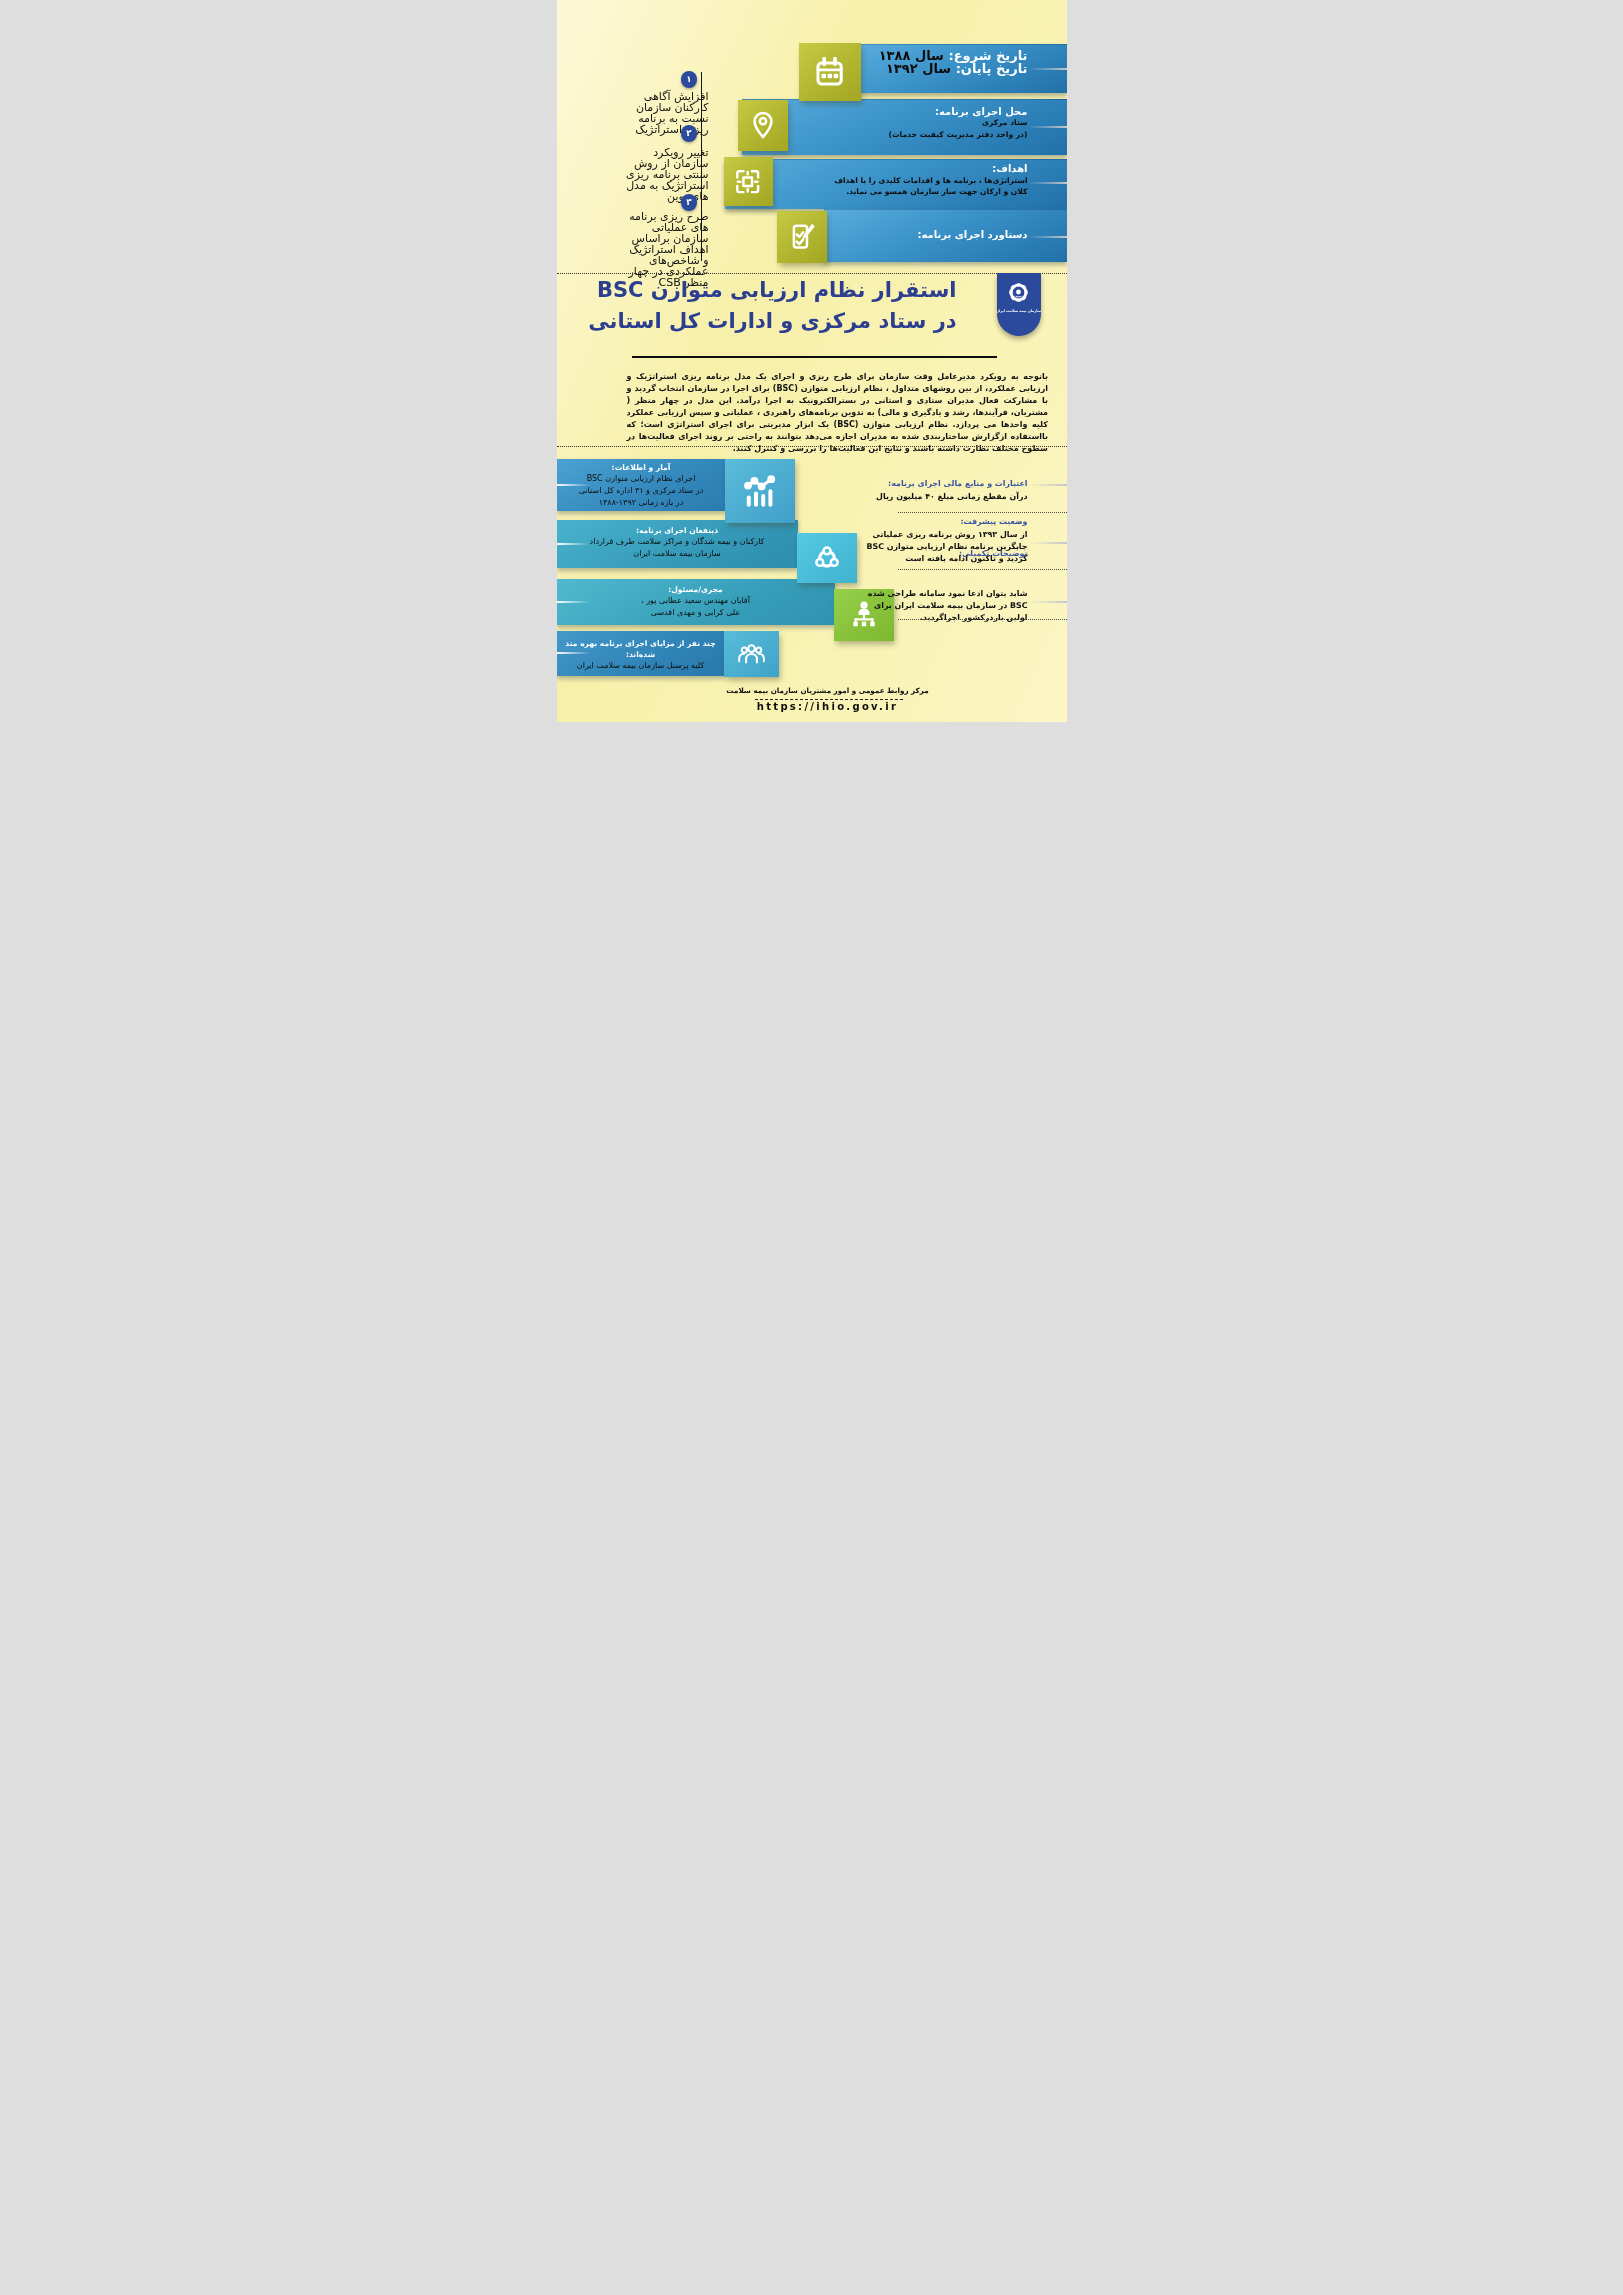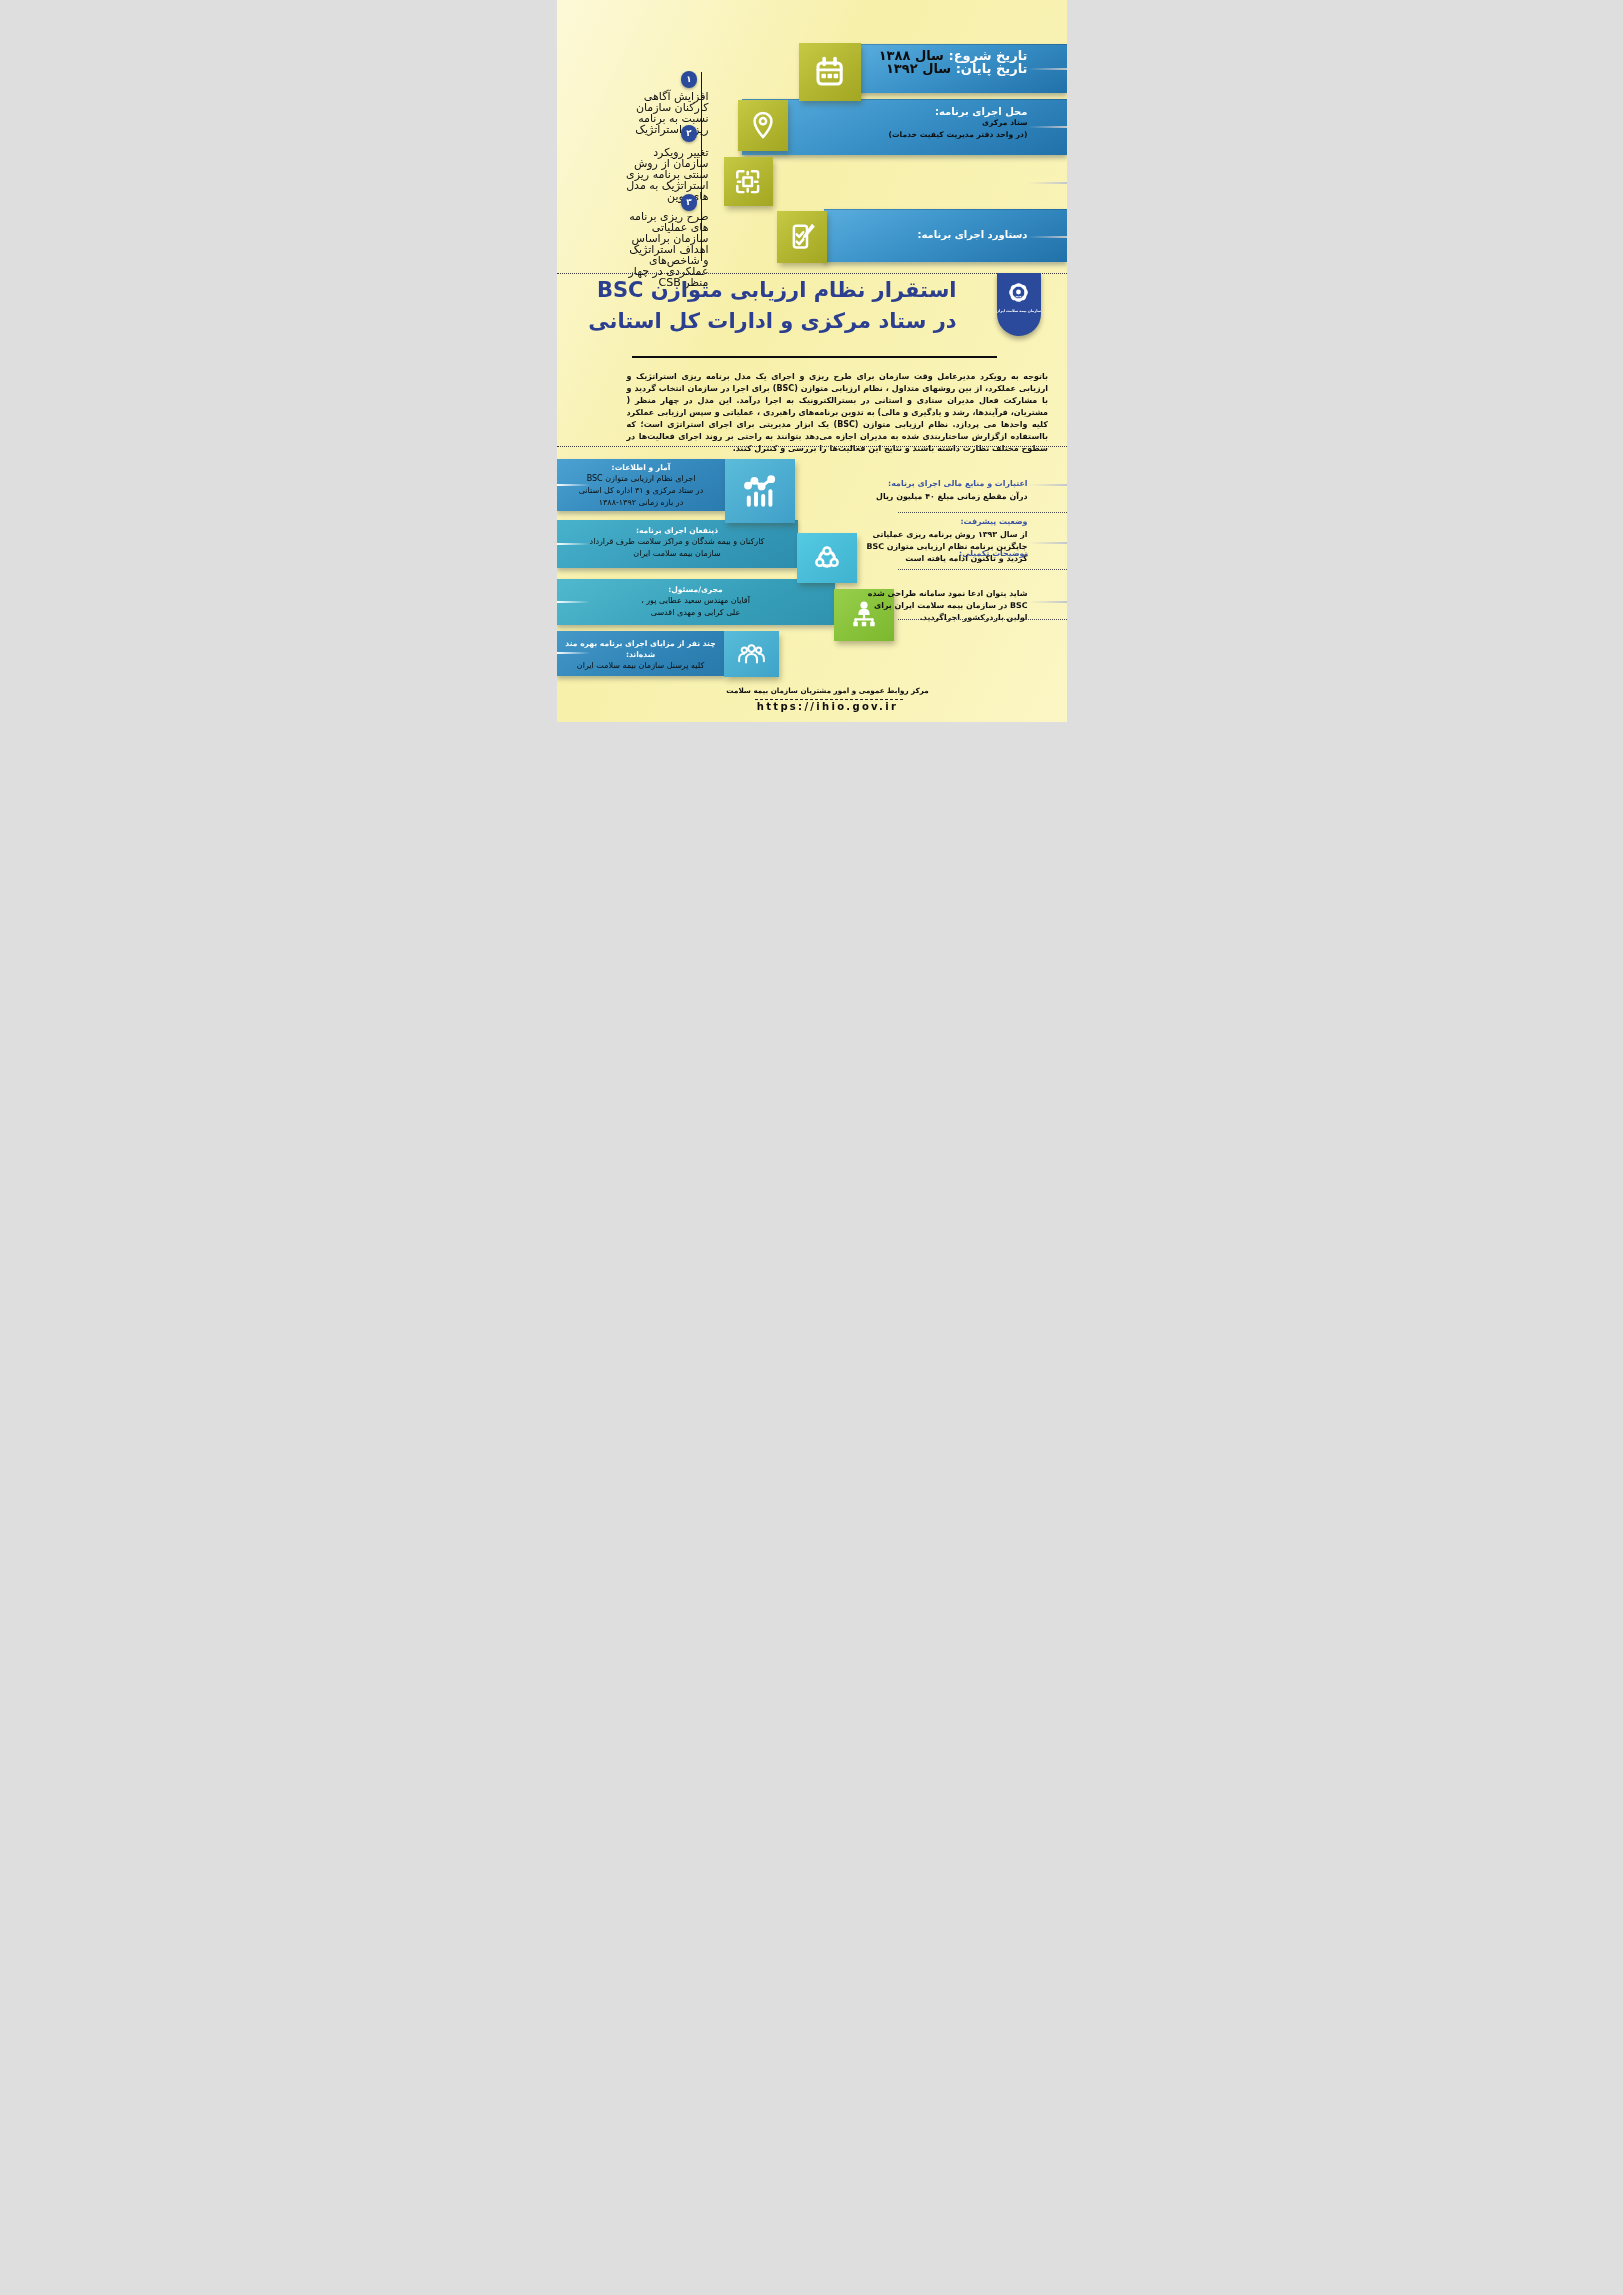--- a/index.html
+++ b/index.html
@@ -93,20 +93,27 @@
   </div>
 
   <div class="ribbon" style="top:99px;height:56px;left:185px;">
     <div class="rc" style="padding-top:6.5px;">
       <div class="rh">محل اجرای برنامه:</div>
       <div class="rb">ستاد مرکزی</div>
       <div class="rb">(در واحد دفتر مدیریت کیفیت خدمات)</div>
     </div>
   </div>
 
+  <div class="ribbon" style="top:159px;height:50px;left:168px;">
+    <div class="rc" style="padding-top:4.2px;">
+      <div class="rh">اهداف:</div>
+      <div class="rb">استراتژی‌ها ، برنامه ها و اقدامات کلیدی را با اهداف</div>
+      <div class="rb">کلان و ارکان جهت ساز سازمان همسو می نماید.</div>
+    </div>
+  </div>
 
   <div class="ribbon" style="top:209px;height:53px;left:267px;">
     <div class="rc" style="padding-top:20.4px;">
       <div class="rh">دستاورد اجرای برنامه:</div>
     </div>
   </div>
 
   <div class="tile olive" style="left:242px;top:43px;width:62px;height:58px;">
     <svg viewBox="0 0 48 48">
       <rect class="ic" x="8" y="11" width="32" height="29" rx="5" stroke-width="4.2"></rect>

